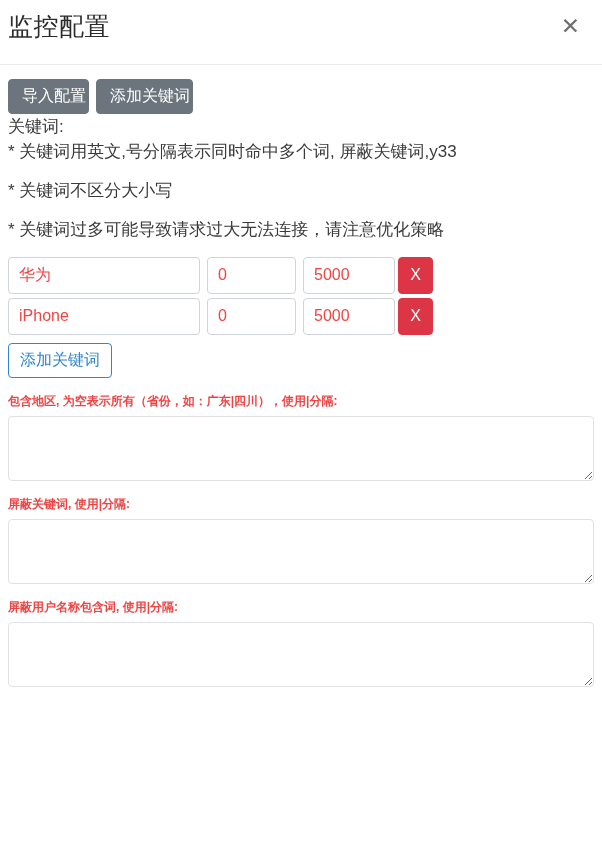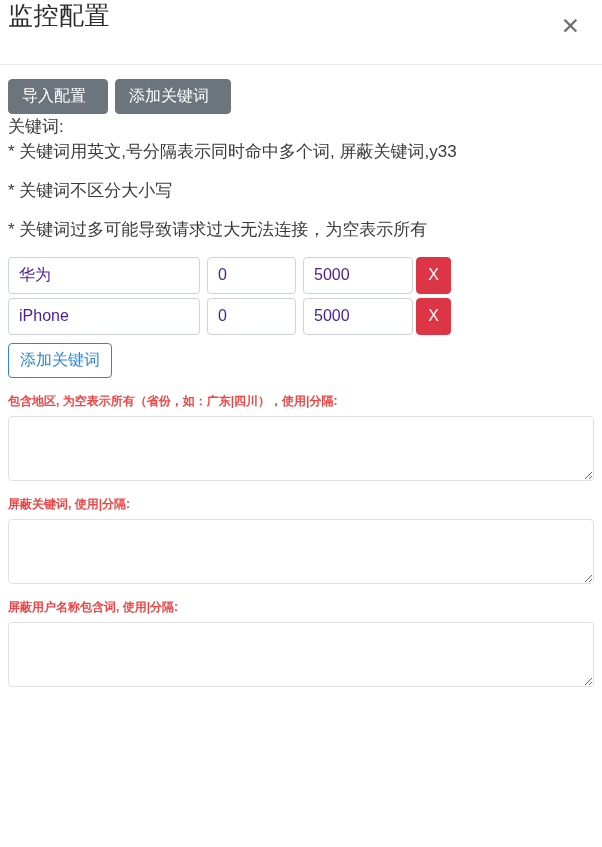--- a/index.html
+++ b/index.html
@@ -23,20 +23,21 @@
     position: relative;
     overflow: hidden;
   }
 
   
   .modal-header {
     height: 65px;
     box-sizing: border-box;
     border-bottom: 1px solid #e9ecef;
     display: flex;
+    align-items: center;
     justify-content: space-between;
     padding: 0 16px 12px 8px;
   }
   .modal-title {
     font-size: 25px;
     line-height: 1.2;
     color: #2b2b2b;
     font-weight: 400;
     letter-spacing: 0.5px;
     white-space: nowrap;
@@ -62,21 +63,21 @@
   .btn-row {
     display: flex;
     gap: 7px;
     margin-bottom: 4px;
   }
   .btn-secondary {
     background: #6c757d;
     color: #ffffff;
     border: 1px solid #6c757d;
     border-radius: 4px;
-    padding: 7px 21px 8px 13px;
+    padding: 7px 2px 8px 13px;
     font-size: 16px;
     line-height: 1.1;
     cursor: pointer;
     font-family: "Liberation Sans", "DejaVu Sans", sans-serif;
   }
 
   .hint-block {
     margin-top: 3px;
   }
   .hint-line {
@@ -99,28 +100,28 @@
     align-items: stretch;
     margin-bottom: 4px;
   }
   .kw-input {
     box-sizing: border-box;
     height: 37px;
     border: 1px solid #ced4da;
     border-radius: 4px;
     font-size: 16px;
     padding: 6px 10px;
-    color: #4c1d95;
+    color: #ef4444;
     background: #fff;
     outline: none;
     font-family: "Liberation Sans", "DejaVu Sans", sans-serif;
   }
   .kw-input.word { width: 192px; }
   .kw-input.min  { width: 89px; margin-left: 7px; }
-  .kw-input.max  { width: 110px; margin-left: 7px; }
+  .kw-input.max  { width: 92px; margin-left: 7px; }
   .kw-del {
     width: 35px;
     height: 37px;
     margin-left: 3px;
     background: #dc3545;
     border: 1px solid #dc3545;
     border-radius: 4px;
     color: #fff;
     font-size: 16px;
     line-height: 1;
@@ -185,21 +186,21 @@
 
     <div class="btn-row">
       <button class="btn-secondary">导入配置</button>
       <button class="btn-secondary">添加关键词</button>
     </div>
 
     <div class="hint-block">
       <p class="hint-line first">关键词:</p>
       <p class="hint-line">* 关键词用英文,号分隔表示同时命中多个词, 屏蔽关键词,y33</p>
       <p class="hint-line">* 关键词不区分大小写</p>
-      <p class="hint-line">* 关键词过多可能导致请求过大无法连接，为空表示所有</p>
+      <p class="hint-line">* 关键词过多可能导致请求过大无法连接，请注意优化策略</p>
     </div>
 
     <div class="kw-list">
 
       <div class="kw-row">
         <input class="kw-input word" type="text" value="华为" style="">
         <input class="kw-input min" type="text" value="0" style="">
         <input class="kw-input max" type="text" value="5000" style="">
         <button class="kw-del">X</button>
       </div>

